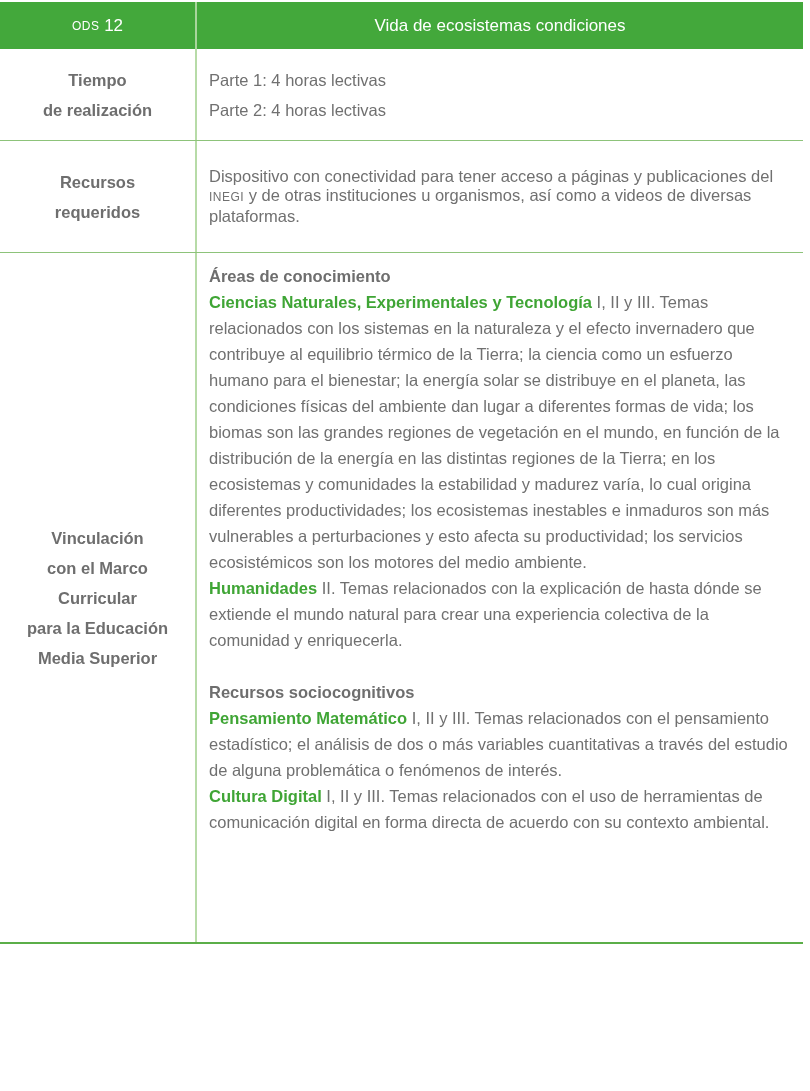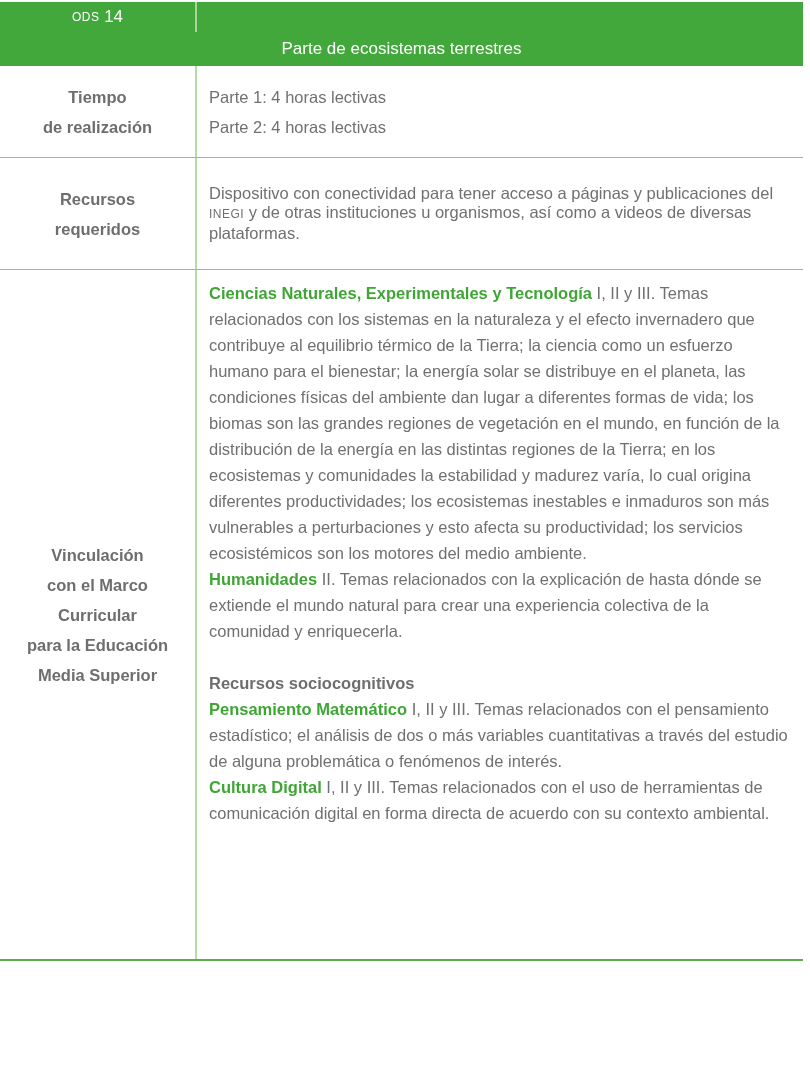--- a/index.html
+++ b/index.html
@@ -6,39 +6,39 @@
   body { width: 810px; height: 1091px; position: relative; overflow: hidden;
          font-family: "Liberation Sans", sans-serif; color: #6b6b6b; }
   .tbl { position: absolute; left: 0; top: 2px; width: 803px; }
   .row { display: flex; border-bottom: 1.5px solid #8dc37a; }
   .row.last { border-bottom: 2px solid #5bae48; }
   .label { width: 197px; box-sizing: border-box; border-right: 2px solid #b7dba7;
            display: flex; align-items: center; justify-content: center; text-align: center;
            font-weight: bold; font-size: 16.5px; line-height: 30px; color: #6e6e6e; }
   .content { flex: 1; box-sizing: border-box; padding: 0 12px; font-size: 16.5px;
              line-height: 26px; color: #707070; display: flex; flex-direction: column; justify-content: center; }
-  .header { background: #43a83b; border-bottom: none; height: 64px; flex-direction: column; }
+  .header { background: #43a83b; border-bottom: none; height: 47px; }
   .header .label { color: #ffffff; font-weight: normal; border-right: 2px solid #a9d59c; font-size: 17px; }
   .header .content { color: #ffffff; align-items: center; font-size: 17px; }
   .sc { font-size: 12px; letter-spacing: 0.5px; }
   .green { color: #3fa535; font-weight: bold; }
   .sub { font-weight: bold; color: #6e6e6e; }
   .p { margin: 0; }
 </style>
 </head>
 <body>
 
 <div class="tbl">
 
   <div class="row header">
     <div class="label">
-      <span class="sc">ODS</span>&nbsp;<span>14</span>
+      <span class="sc">ODS</span>&nbsp;<span>12</span>
     </div>
     <div class="content">
-      <span>Parte de ecosistemas terrestres</span>
+      <span>Vida de ecosistemas condiciones</span>
     </div>
   </div>
 
   <div class="row" style="height:91px;">
     <div class="label">
       <div>
         <div>Tiempo</div>
         <div>de realización</div>
       </div>
     </div>
@@ -65,20 +65,21 @@
     <div class="label">
       <div>
         <div>Vinculación</div>
         <div>con el Marco</div>
         <div>Curricular</div>
         <div>para la Educación</div>
         <div>Media Superior</div>
       </div>
     </div>
     <div class="content" style="justify-content:flex-start; padding-top:10px;">
+      <div class="sub">Áreas de conocimiento</div>
       <p class="p"><span class="green">Ciencias Naturales, Experimentales y Tecnología</span><span> I, II y III. Temas relacionados con los sistemas en la naturaleza y el efecto invernadero que contribuye al equilibrio térmico de la Tierra; la ciencia como un esfuerzo humano para el bienestar; la energía solar se distribuye en el planeta, las condiciones físicas del ambiente dan lugar a diferentes formas de vida; los biomas son las grandes regiones de vegetación en el mundo, en función de la distribución de la energía en las distintas regiones de la Tierra; en los ecosistemas y comunidades la estabilidad y madurez varía, lo cual origina diferentes productividades; los ecosistemas inestables e inmaduros son más vulnerables a perturbaciones y esto afecta su productividad; los servicios ecosistémicos son los motores del medio ambiente.</span></p>
       <p class="p"><span class="green">Humanidades</span><span> II. Temas relacionados con la explicación de hasta dónde se extiende el mundo natural para crear una experiencia colectiva de la comunidad y enriquecerla.</span></p>
       <div style="height:26px;"></div>
       <div class="sub">Recursos sociocognitivos</div>
       <p class="p"><span class="green">Pensamiento Matemático</span><span> I, II y III. Temas relacionados con el pensamiento estadístico; el análisis de dos o más variables cuantitativas a través del estudio de alguna problemática o fenómenos de interés.</span></p>
       <p class="p"><span class="green">Cultura Digital</span><span> I, II y III. Temas relacionados con el uso de herramientas de comunicación digital en forma directa de acuerdo con su contexto ambiental.</span></p>
     </div>
   </div>
 
 </div>

